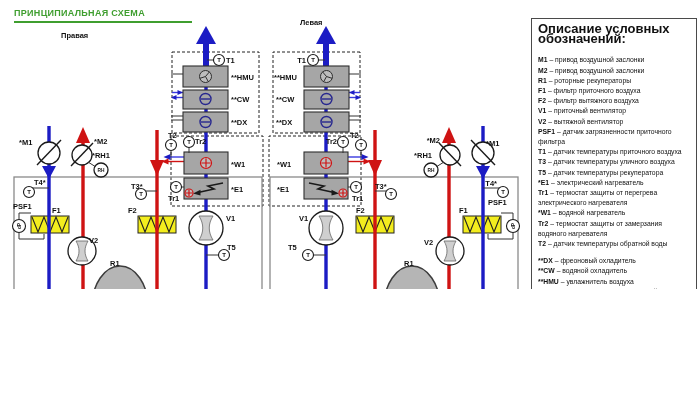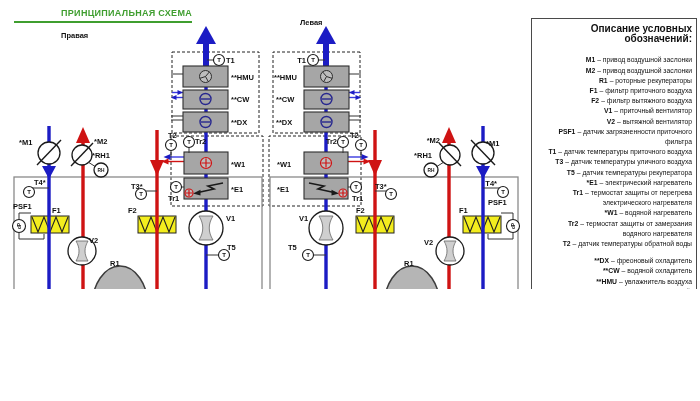--- a/index.html
+++ b/index.html
@@ -1,17 +1,17 @@
 <!DOCTYPE html>
 <html><head>
 <meta charset="utf-8">
 <style>
   html,body{margin:0;padding:0;background:#fff;}
   #stage{position:relative;width:700px;height:289px;background:#fff;overflow:hidden;
-         font-family:"Liberation Sans",sans-serif;text-align:right;}
+         font-family:"Liberation Sans",sans-serif;}
   #main-title{position:absolute;left:14px;top:8px;width:178px;color:#3f9e2f;
               font-size:9px;font-weight:bold;letter-spacing:.3px;
               border-bottom:2px solid #3f9e2f;padding-bottom:3px;}
   .caption{position:absolute;font-size:7.5px;font-weight:bold;color:#111;padding-left:48px;}
   #cap-right{left:13px;top:31px;}
   #cap-left{left:252px;top:18px;}
   svg{position:absolute;left:0;top:0;}
   
   .dash{fill:none;stroke:#222;stroke-width:1;stroke-dasharray:3,2;}
   .unitbox{fill:none;stroke:#8a8a8a;stroke-width:1.3;}
@@ -40,21 +40,21 @@
   .dline{stroke:#1a1a1a;stroke-width:1.4;}
   .sens{fill:#fff;stroke:#1a1a1a;stroke-width:1.1;}
   text.lbl{font-family:"Liberation Sans",sans-serif;font-size:7.5px;font-weight:bold;fill:#101010;}
   text.tg{font-family:"Liberation Sans",sans-serif;font-size:6px;font-weight:bold;fill:#111;text-anchor:middle;}
   text.sm{font-family:"Liberation Sans",sans-serif;font-size:4.8px;font-weight:bold;fill:#111;text-anchor:middle;}
   .end{text-anchor:end;}
   
   #legend{position:absolute;left:531px;top:18px;width:166px;height:368px;
           border:1px solid #4a4a4a;box-sizing:border-box;padding:5px 4px 0 6px;
           font-size:6.8px;line-height:10.2px;color:#111;background:#fff;}
-  #legend .legend-title{font-weight:bold;font-size:10px;margin-bottom:11px;}
+  #legend .legend-title{font-weight:bold;font-size:13px;margin-bottom:11px;}
   #legend b{margin-right:2px;}
   .li{margin:0;}
   .gap{margin-top:7px;}
   .flow{display:flex;align-items:center;gap:4px;margin-top:4px;}
   .flow svg{position:static;flex:0 0 auto;}
 </style>
 </head>
 <body>
 
 <div id="stage">

